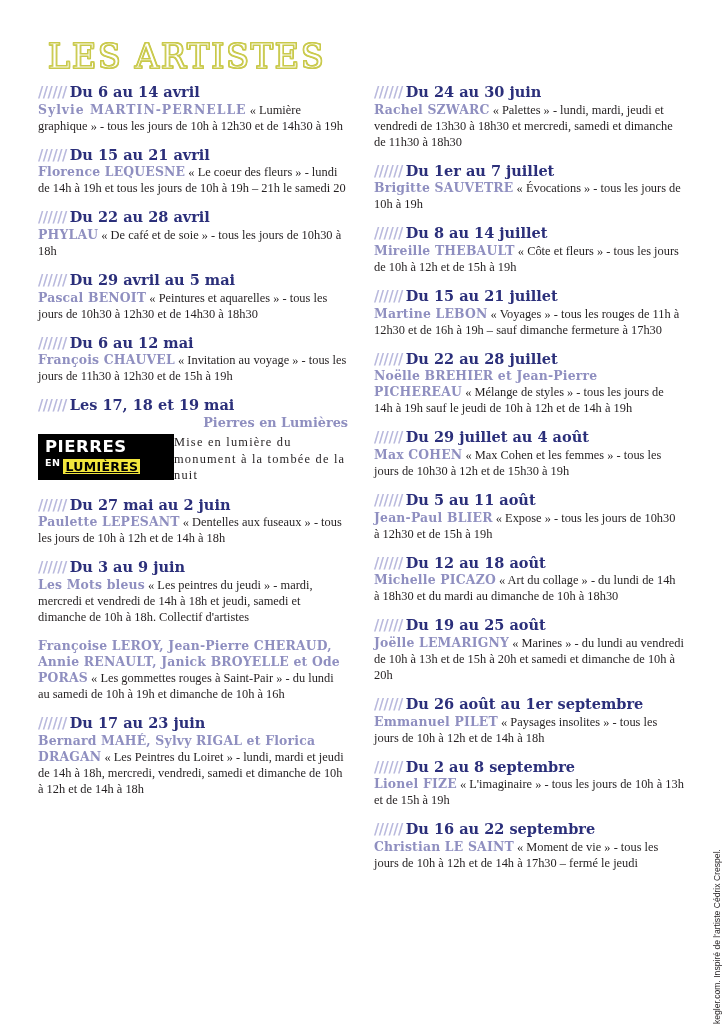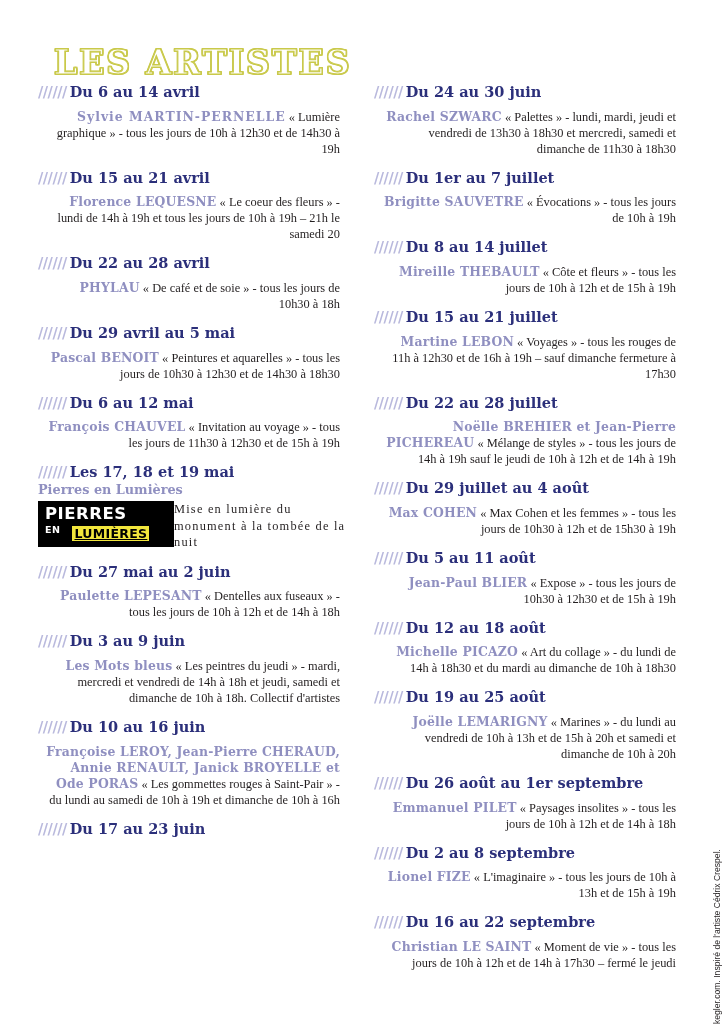--- a/index.html
+++ b/index.html
@@ -23,29 +23,29 @@
     padding: 30px 38px 20px 38px;
   }
   
   .title-wrap {
     position: absolute;
     left: 38px;
     top: 30px;
   }
   .title {
     font-family: "DejaVu Serif", serif;
-    font-weight: bold;
+    font-weight: normal;
     font-size: 33px;
     letter-spacing: 2px;
     color: #ffffff;
     -webkit-text-stroke: 1px #c9c94a;
     text-shadow:
       1px 0 0 #c9c94a, -1px 0 0 #c9c94a, 0 1px 0 #c9c94a, 0 -1px 0 #c9c94a,
       1px 1px 0 #c9c94a, -1px -1px 0 #c9c94a, 1px -1px 0 #c9c94a, -1px 1px 0 #c9c94a;
-    margin: 16px;
+    margin: 10px;
     line-height: 1;
   }
   
   .columns {
     position: absolute;
     top: 84px;
     left: 38px;
     width: 646px;
     display: flex;
     gap: 26px;
@@ -67,22 +67,21 @@
   .slashes {
     color: #b9b9dd;
     font-weight: bold;
     letter-spacing: -0.5px;
     margin-right: 3px;
   }
   .body {
     font-size: 12.4px;
     line-height: 1.29;
     color: #231f20;
-    margin: 8px;
-    text-align: right;
+    margin: 0;
   }
   .artist {
     font-family: "DejaVu Serif", serif;
     font-weight: bold;
     color: #8f8fc0;
     letter-spacing: 0.2px;
   }
   .artist.wide {
     letter-spacing: 1px;
   }
@@ -111,21 +110,21 @@
     display: block;
     margin-top: 2px;
   }
   .logo .l2 .en {
     font-family: "DejaVu Sans", sans-serif;
     font-weight: bold;
     font-size: 9.5px;
     letter-spacing: 0.5px;
     vertical-align: top;
     display: inline-block;
-    margin-right: 12px;
+    margin-right: 3px;
   }
   .logo .l2 .lum {
     font-family: "DejaVu Sans", sans-serif;
     font-weight: bold;
     font-size: 12.5px;
     background: #f2e63c;
     color: #000000;
     padding: 0 2px;
     letter-spacing: 0.3px;
     text-decoration: underline;
@@ -135,20 +134,21 @@
     line-height: 1.33;
     letter-spacing: 1.2px;
     flex: 1;
   }
   .subtitle {
     font-family: "DejaVu Serif", serif;
     font-weight: bold;
     color: #8f8fc0;
     font-size: 12.8px;
     margin: 0;
+    text-align: right;
   }
   
   .credit {
     position: absolute;
     right: 10px;
     top: 250px;
     font-family: "Liberation Sans", sans-serif;
     font-size: 8.6px;
     color: #231f20;
     white-space: nowrap;
@@ -210,26 +210,26 @@
         <p class="dates"><span class="slashes">//////</span><span>Du 27 mai au 2 juin</span></p>
         <p class="body"><span class="artist">Paulette LEPESANT</span><span> « Dentelles aux fuseaux » - tous les jours de 10h à 12h et de 14h à 18h</span></p>
       </div>
 
       <div class="entry">
         <p class="dates"><span class="slashes">//////</span><span>Du 3 au 9 juin</span></p>
         <p class="body"><span class="artist">Les Mots bleus</span><span> « Les peintres du jeudi » - mardi, mercredi et vendredi de 14h à 18h et jeudi, samedi et dimanche de 10h à 18h. Collectif d'artistes</span></p>
       </div>
 
       <div class="entry">
-        <p class="dates"><span class="slashes">//////</span><span>Du 10 au 16 juin</span></p>
         <p class="body"><span class="artist">Françoise LEROY, Jean-Pierre CHERAUD, Annie RENAULT, Janick BROYELLE et Ode PORAS</span><span> « Les gommettes rouges à Saint-Pair » - du lundi au samedi de 10h à 19h et dimanche de 10h à 16h</span></p>
       </div>
 
       <div class="entry">
         <p class="dates"><span class="slashes">//////</span><span>Du 17 au 23 juin</span></p>
+        <p class="body"><span class="artist">Bernard MAHÉ, Sylvy RIGAL et Florica DRAGAN</span><span> « Les Peintres du Loiret » - lundi, mardi et jeudi de 14h à 18h, mercredi, vendredi, samedi et dimanche de 10h à 12h et de 14h à 18h</span></p>
       </div>
 
     </div>
 
     <div class="col">
 
       <div class="entry">
         <p class="dates"><span class="slashes">//////</span><span>Du 24 au 30 juin</span></p>
         <p class="body"><span class="artist">Rachel SZWARC</span><span> « Palettes » - lundi, mardi, jeudi et vendredi de 13h30 à 18h30 et mercredi, samedi et dimanche de 11h30 à 18h30</span></p>
       </div>

